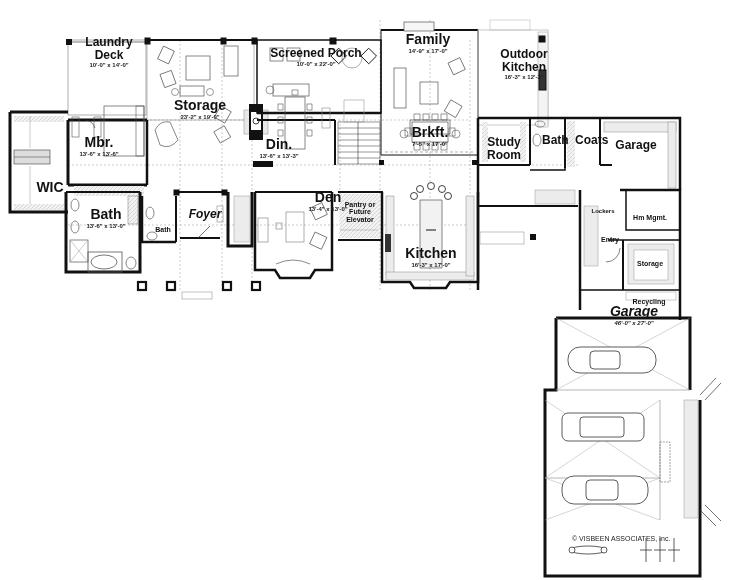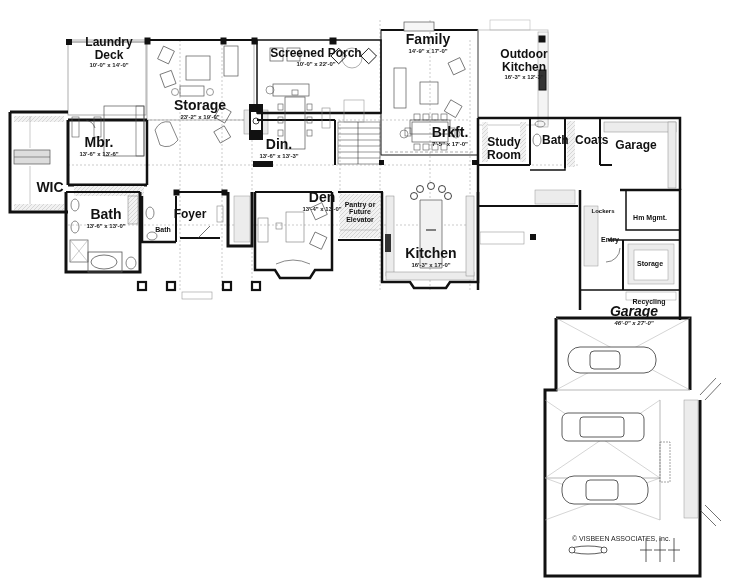--- a/index.html
+++ b/index.html
@@ -377,21 +377,21 @@
 <div class="lbl big" style="left:72px; top:135px; width:54px;">
   <span class="name">Mbr.</span>
   <span class="dim">13'-6" x 13'-6"</span>
 </div>
 
 <div class="lbl big" style="left:254px; top:137px; width:50px;">
   <span class="name">Din.</span>
   <span class="dim">13'-6" x 13'-3"</span>
 </div>
 
-<div class="lbl big" style="left:404px; top:125px; width:52px;margin-left:20px;">
+<div class="lbl big" style="left:404px; top:125px; width:52px;">
   <span class="name">Brkft.</span>
   <span class="dim">7'-5" x 17'-0"</span>
 </div>
 
 <div class="lbl sm" style="left:484px; top:136px; width:40px;">
   <span class="name">Study</span>
   <span class="name">Room</span>
 </div>
 
 <div class="lbl sm" style="left:542px; top:134px; width:22px;">
@@ -412,25 +412,25 @@
 
 <div class="lbl big" style="left:78px; top:207px; width:56px;">
   <span class="name">Bath</span>
   <span class="dim">13'-6" x 13'-0"</span>
 </div>
 
 <div class="lbl xs" style="left:153px; top:226px; width:20px;">
   <span class="name">Bath</span>
 </div>
 
-<div class="lbl sm" style="left:173px; top:208px; width:34px;">
+<div class="lbl sm" style="left:188px; top:208px; width:34px;font-style:italic;">
   <span class="name">Foyer</span>
 </div>
 
-<div class="lbl big" style="left:262px; top:190px; width:48px;padding-left:36px;">
+<div class="lbl big" style="left:268px; top:190px; width:48px;padding-left:36px;">
   <span class="name">Den</span>
   <span class="dim">13'-4" x 13'-0"</span>
 </div>
 
 <div class="lbl xs" style="left:340px; top:201px; width:40px;">
   <span class="name">Pantry or</span>
   <span class="name">Future</span>
   <span class="name">Elevator</span>
 </div>
 

